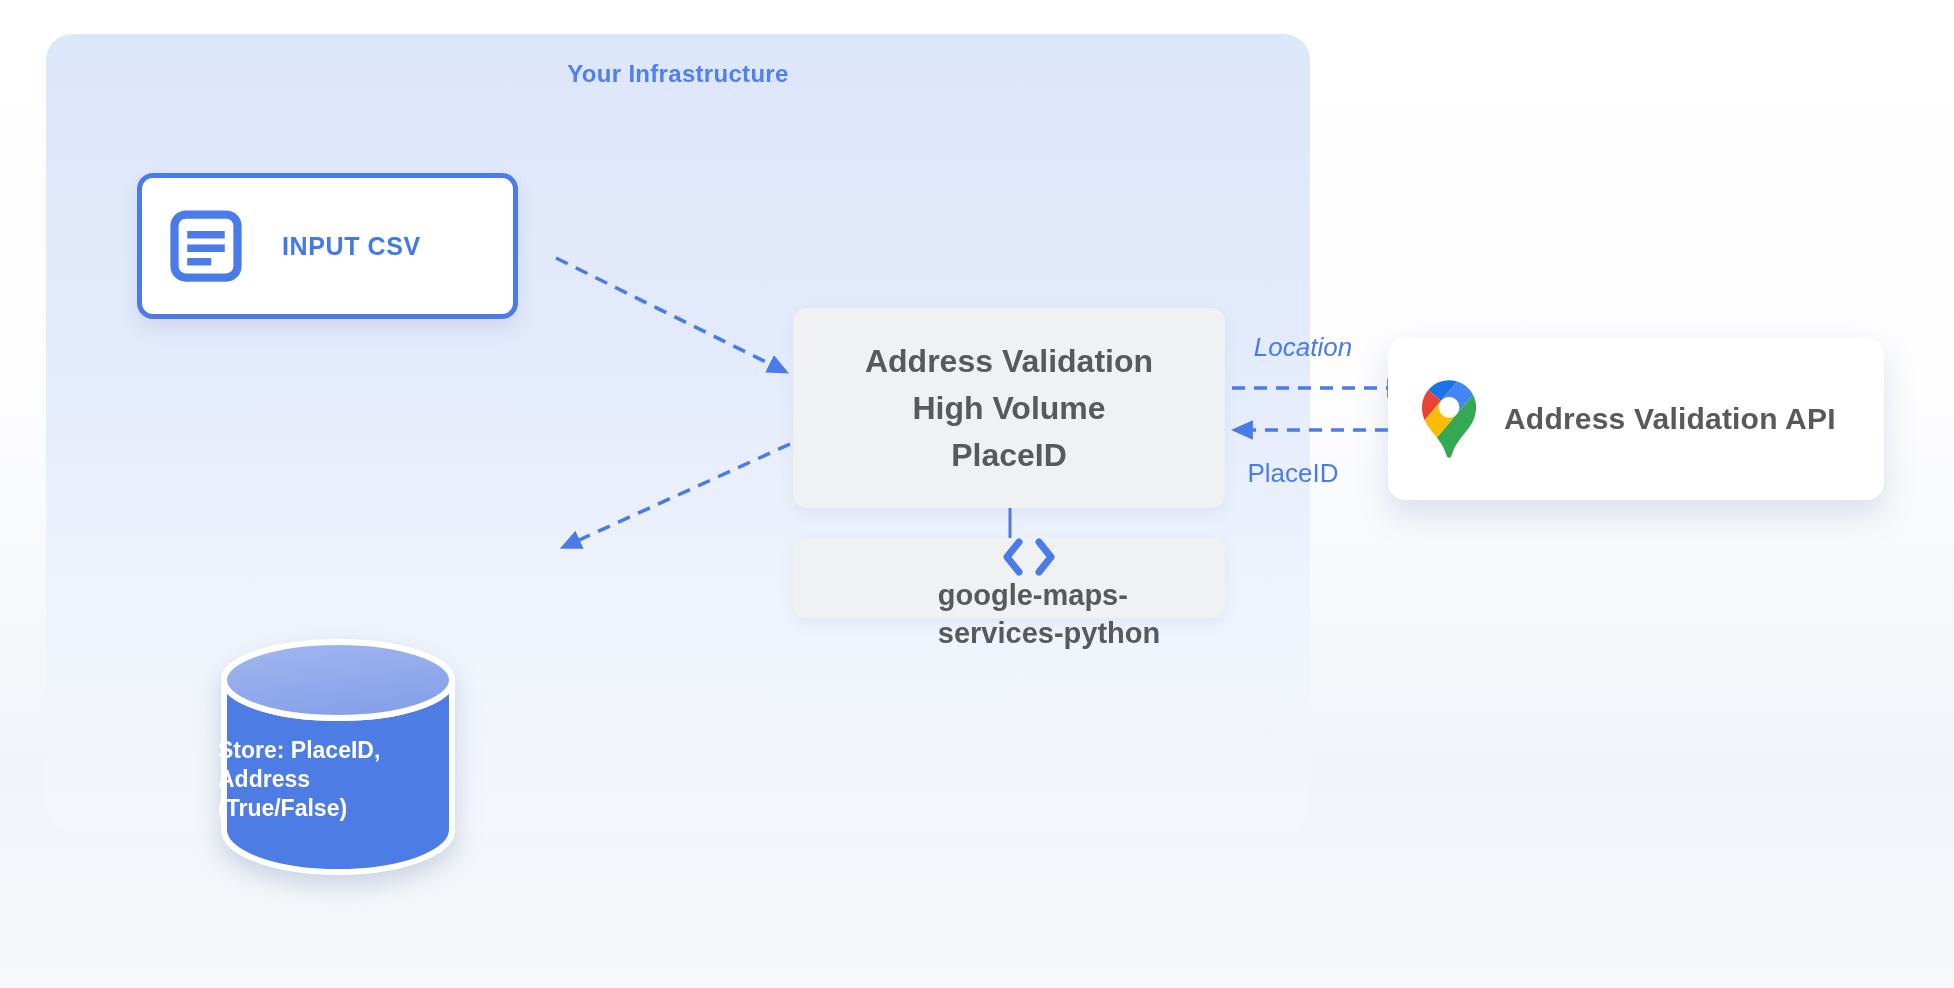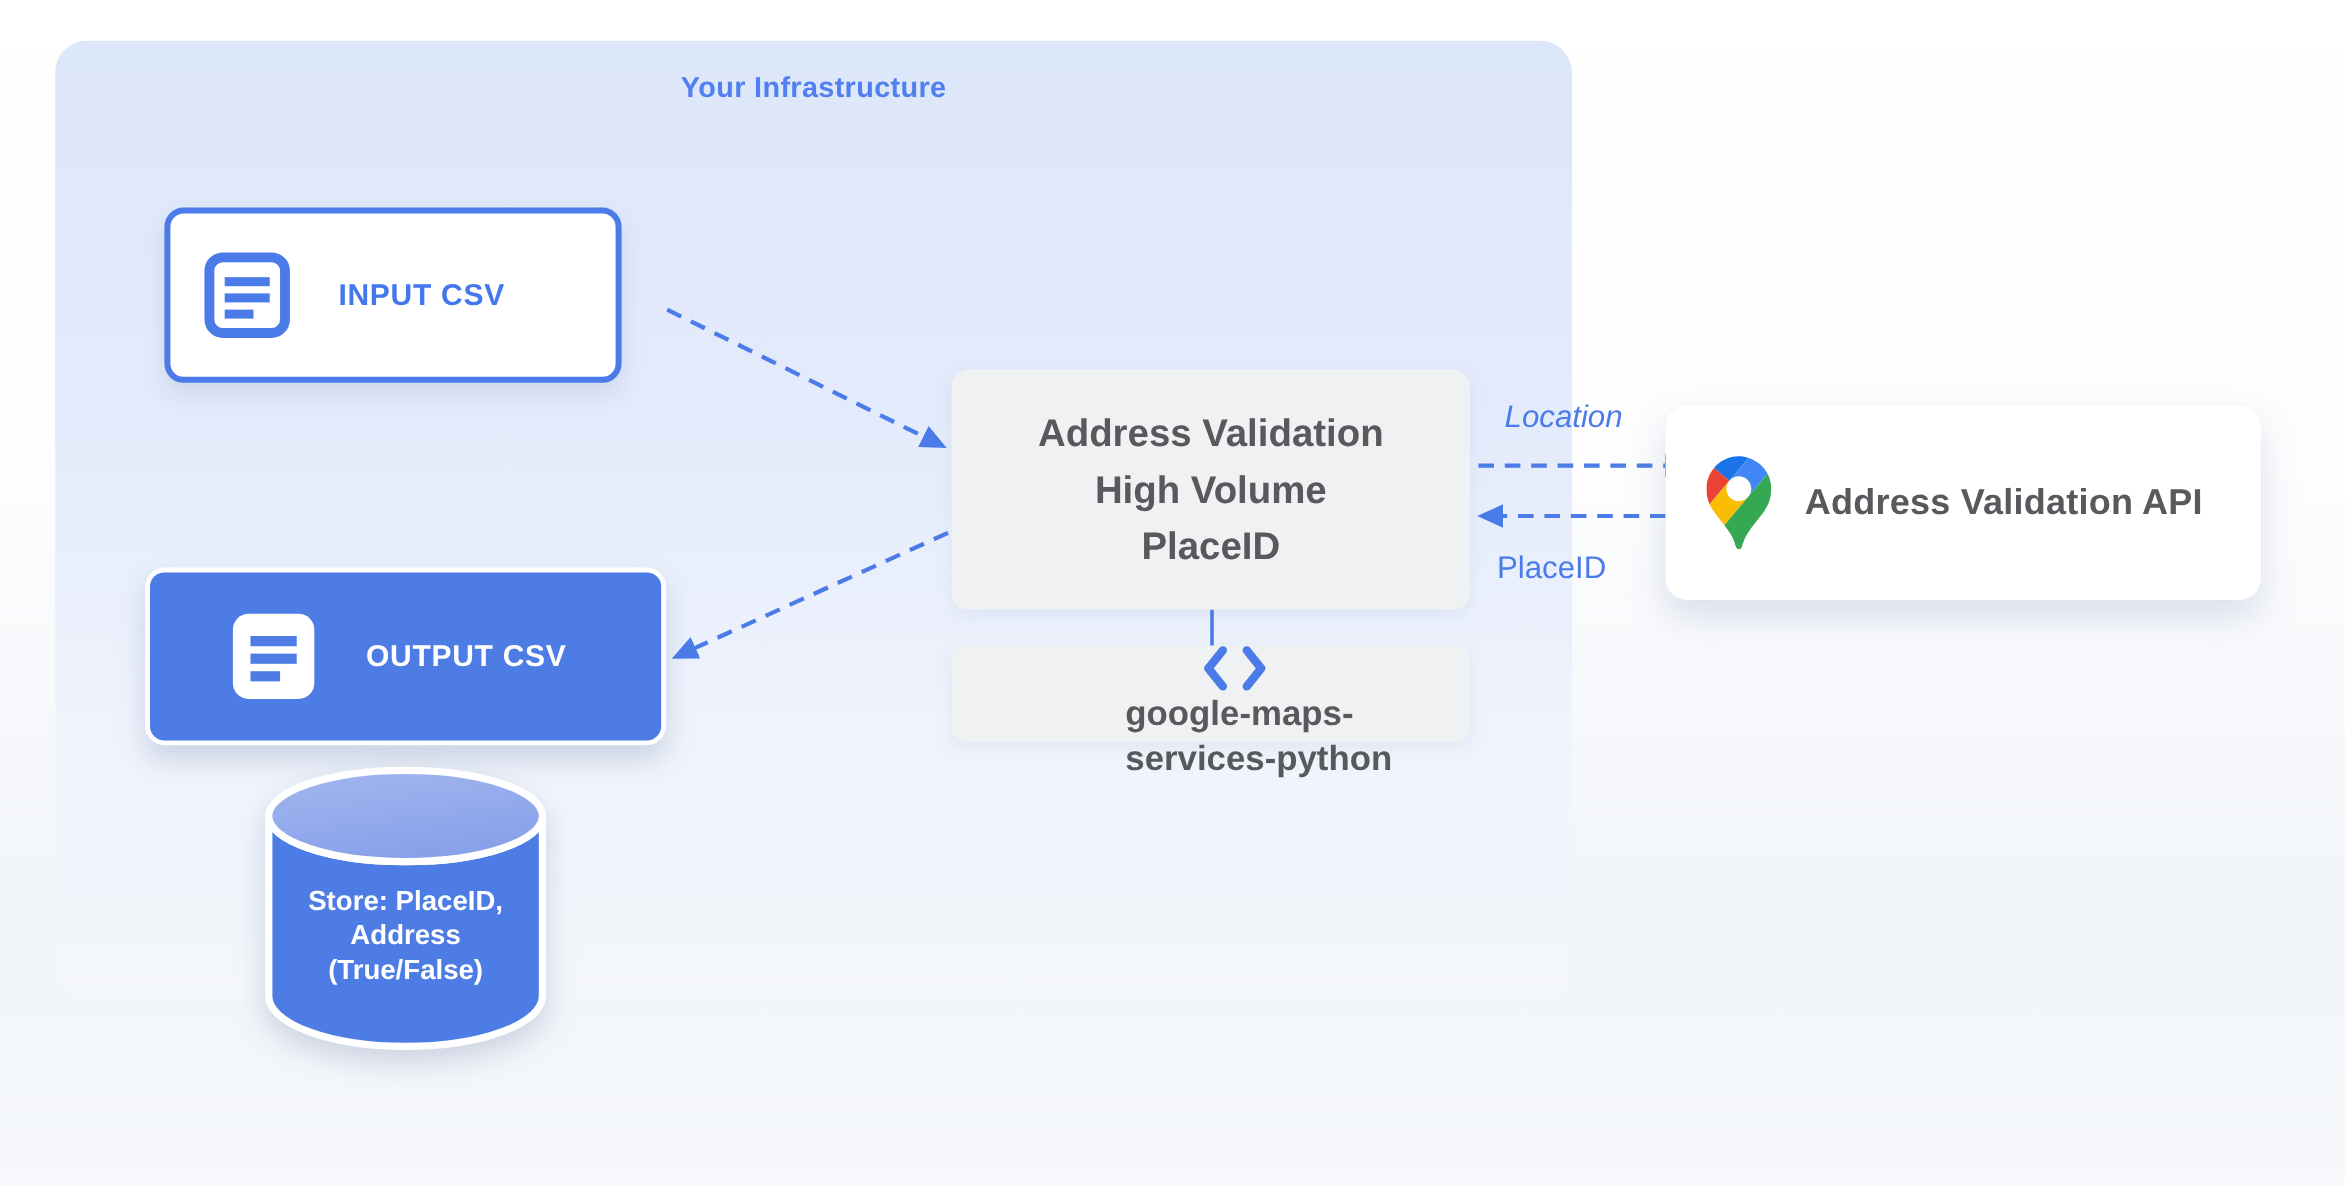--- a/index.html
+++ b/index.html
@@ -69,21 +69,21 @@
     padding-left:34px;
   }
   .api-box .label{margin-left:28px;font-size:30px;font-weight:bold;color:#58595c;letter-spacing:.2px;}
   
   .datastore{
     position:absolute;left:218px;top:636px;width:240px;height:242px;z-index:2;
     filter:drop-shadow(0 10px 12px rgba(110,130,170,0.30));
   }
   .datastore .store-text{
     position:absolute;left:0;top:100px;width:240px;
-    text-align:center;color:#ffffff;font-weight:bold;font-size:23px;line-height:29px;
+    text-align:left;color:#ffffff;font-weight:bold;font-size:23px;line-height:29px;
   }
   
   .edge-label{
     position:absolute;width:180px;text-align:center;
     font-size:26px;font-weight:500;color:#4a7be8;z-index:3;
   }
   .label-location{left:1213px;top:332px;font-style:italic;}
   .label-placeid{left:1203px;top:458px;}
   
   .overlay{position:absolute;left:0;top:0;z-index:1;}
@@ -113,29 +113,20 @@
   <div class="node input-csv">
     <svg class="icon-block" width="72" height="76" viewBox="0 0 96 100">
       <rect x="6" y="8" width="84" height="84" rx="15" fill="none" stroke="#4a7be8" stroke-width="11"></rect>
       <rect x="23" y="30" width="50" height="10" fill="#4a7be8"></rect>
       <rect x="23" y="48" width="50" height="10" fill="#4a7be8"></rect>
       <rect x="23" y="66" width="32" height="10" fill="#4a7be8"></rect>
     </svg>
     <span class="label">INPUT CSV</span>
   </div>
 
-  <div class="node output-csv">
-    <svg class="icon-block" width="74" height="78" viewBox="0 0 96 100">
-      <rect x="4" y="4" width="88" height="92" rx="17" fill="#ffffff"></rect>
-      <rect x="23" y="28" width="50" height="11" fill="#4d7ce4"></rect>
-      <rect x="23" y="47" width="50" height="11" fill="#4d7ce4"></rect>
-      <rect x="23" y="66" width="32" height="11" fill="#4d7ce4"></rect>
-    </svg>
-    <span class="label">OUTPUT CSV</span>
-  </div>
 
   <div class="node script-box">
     <span class="line">Address Validation</span>
     <span class="line">High Volume</span>
     <span class="line">PlaceID</span>
   </div>
 
   <div class="node library-box">
     <svg class="icon-block" width="52" height="38" viewBox="0 0 52 38">
       <polyline points="16,4 4,19 16,34" fill="none" stroke="#4a7be8" stroke-width="7" stroke-linecap="round" stroke-linejoin="round"></polyline>

